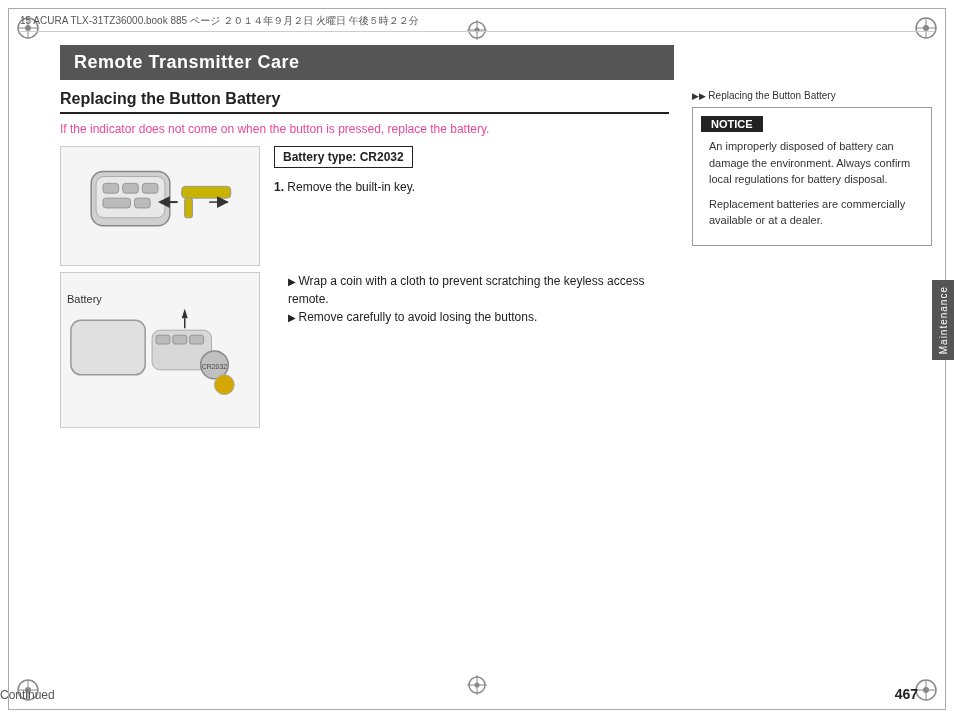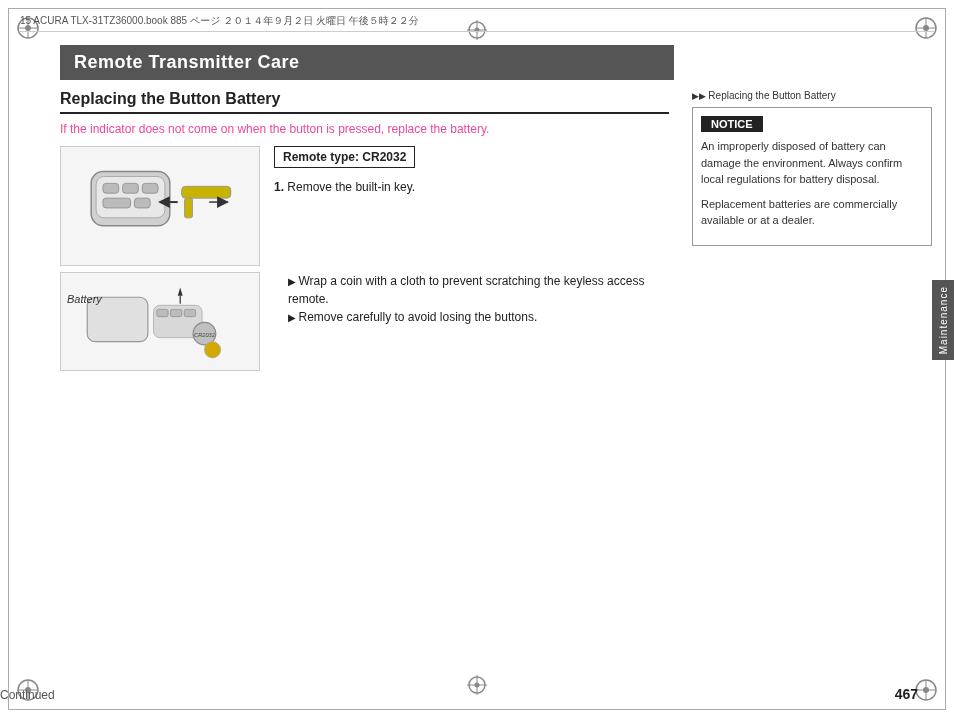--- a/index.html
+++ b/index.html
@@ -97,22 +97,21 @@
       position: relative;
     }
 
     .image-box-top {
       width: 200px;
       height: 120px;
     }
 
     .image-box-bottom {
       width: 200px;
-      height: 99px;
-      font-style: italic;
+      height: 156px;
     }
 
     
     .battery-label {
       position: absolute;
       left: 6px;
       top: 20px;
       font-size: 11px;
       color: #333;
     }
@@ -185,20 +184,21 @@
       padding: 2px 10px;
       margin-bottom: 6px;
       display: inline-block;
     }
 
     .notice-text {
       font-size: 11px;
       color: #333;
       line-height: 1.5;
       margin-bottom: 8px;
+      margin-left: 8px;
     }
 
     
     .maintenance-tab {
       position: absolute;
       right: 0;
       top: 280px;
       width: 22px;
       height: 80px;
       background: #555;
@@ -349,21 +349,21 @@
             <path d="M0,0 L0,6 L6,3 z" fill="#333"></path>
           </marker>
         </defs>
 
         <polygon points="158,50 170,56 158,62" fill="#333"></polygon>
         <line x1="150" y1="56" x2="169" y2="56" stroke="#333" stroke-width="1.5"></line>
       </svg>
     </div>
 
     <div class="instructions">
-      <div class="battery-type-box">Remote type: CR2032</div>
+      <div class="battery-type-box">Battery type: CR2032</div>
       <div class="step">
         <span class="step-number">1. </span><span>Remove the built-in key.</span>
       </div>
     </div>
   </div>
 
   <div class="image-row">
 
     <div class="image-box image-box-bottom" style="position:relative;">
       <span class="battery-label">Battery</span>

